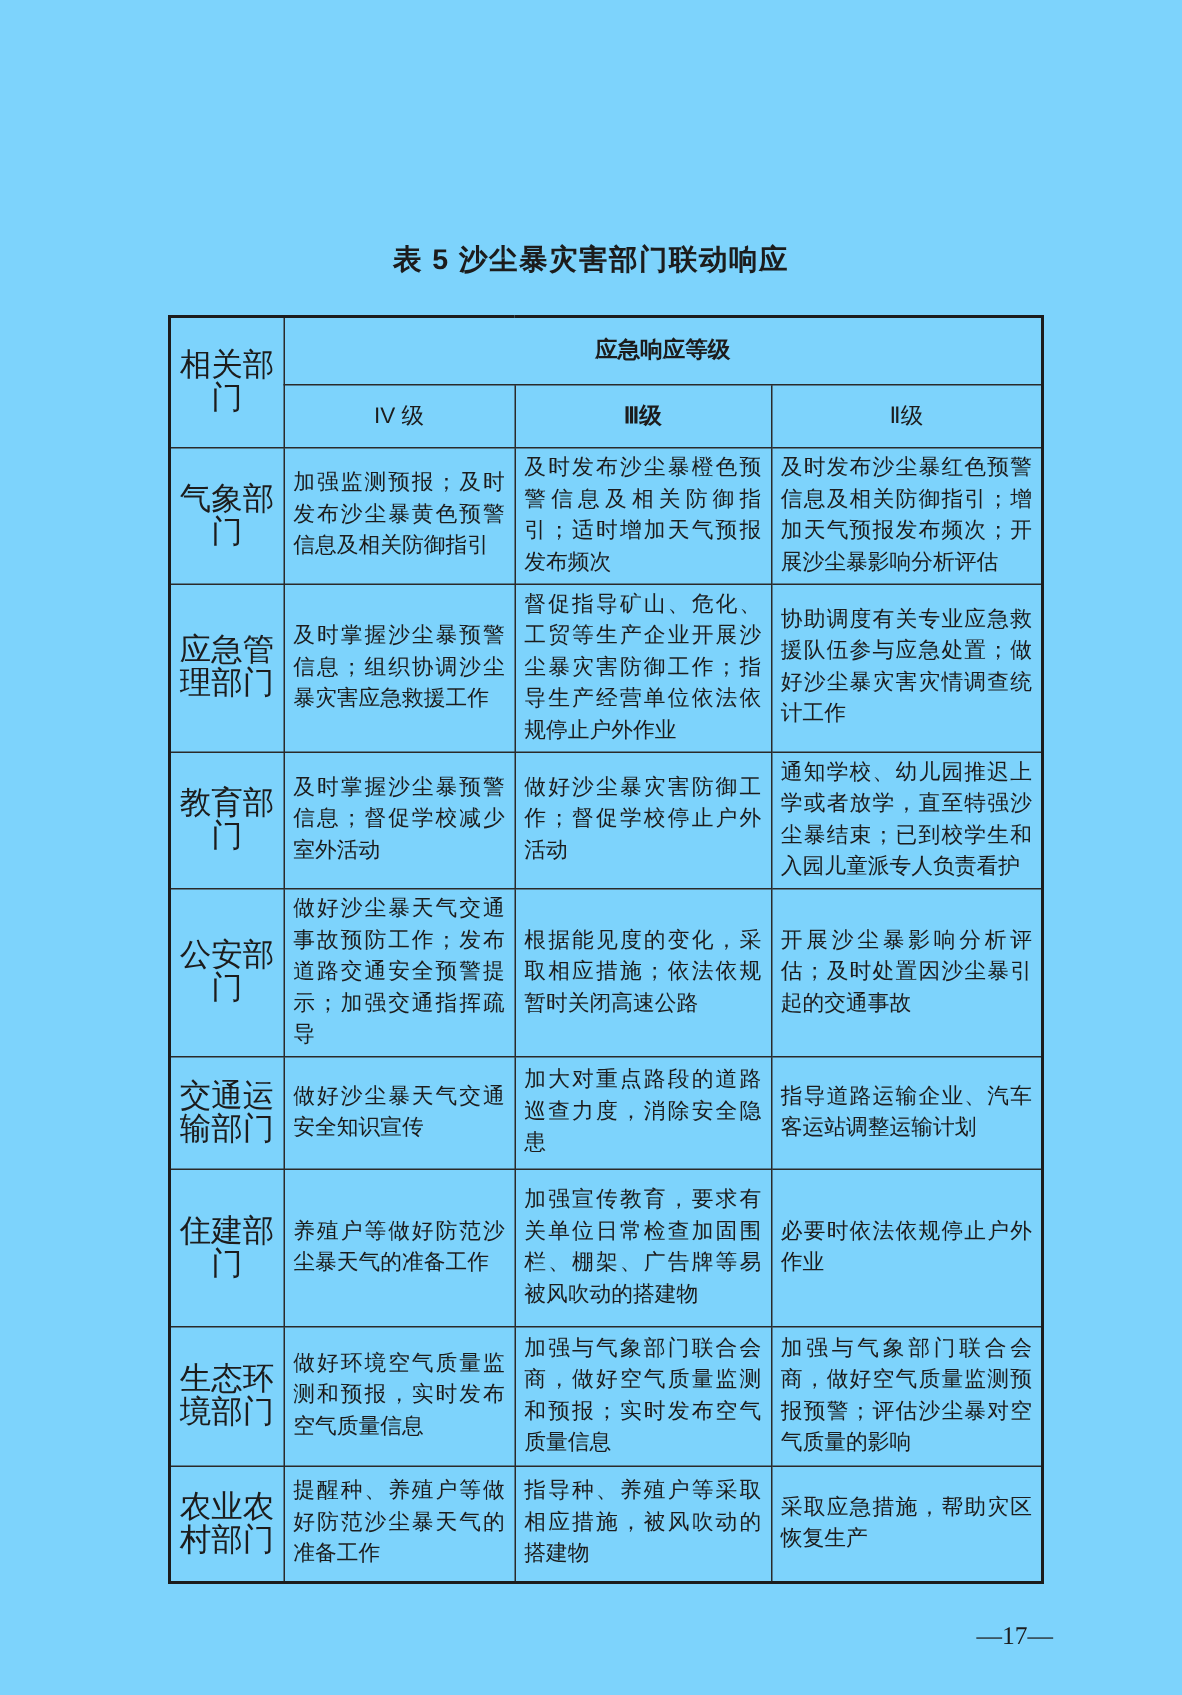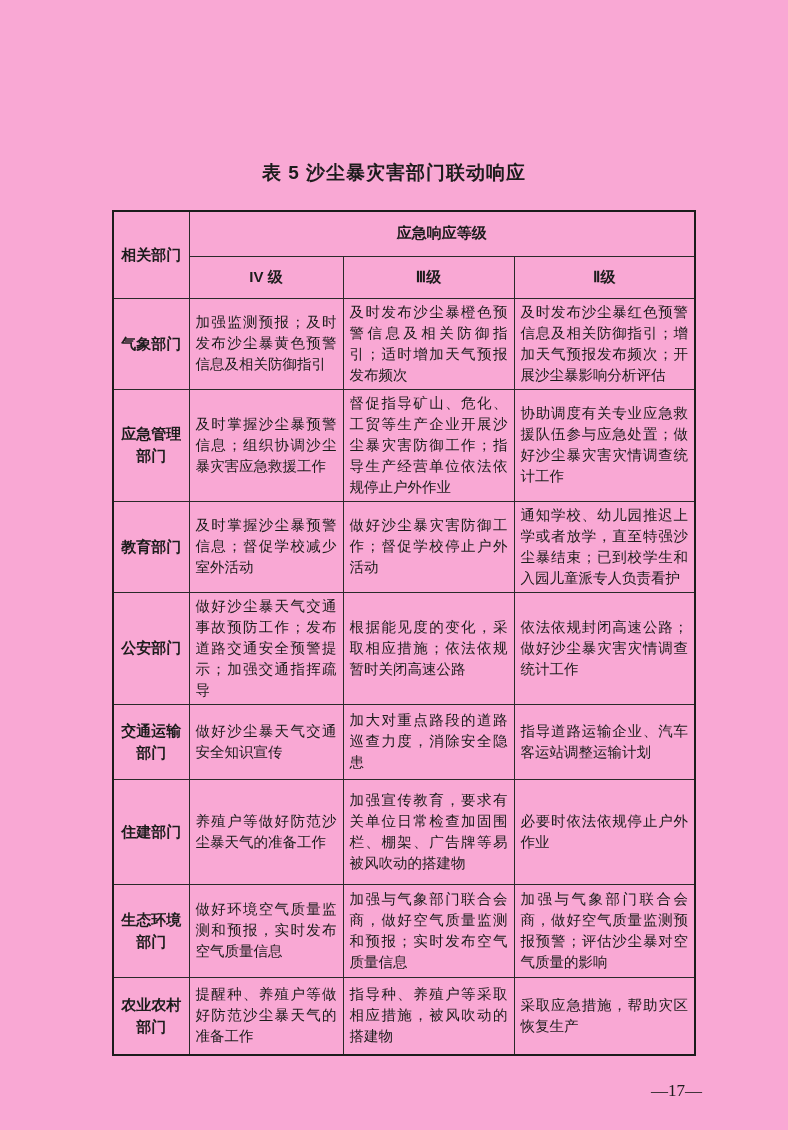--- a/index.html
+++ b/index.html
@@ -6,21 +6,21 @@
     margin: 0;
     padding: 0;
     background: #ffffff;
     font-family: "Liberation Serif", serif;
     color: #1c1c1c;
   }
   .page {
     position: relative;
     width: 788px;
     height: 1130px;
-    background: #f9a8d4;
+    background: #7dd3fc;
     overflow: hidden;
   }
   .doc-title {
     position: absolute;
     top: 160px;
     left: 0;
     width: 100%;
     margin: 0;
     text-align: center;
     font-family: "Liberation Sans", sans-serif;
@@ -39,38 +39,38 @@
   }
   .response-table th,
   .response-table td {
     border: 1px solid #2a2a2a;
     vertical-align: middle;
     padding: 0;
   }
   th.corner-header,
   th.dept {
     font-family: "Liberation Sans", sans-serif;
-    font-weight: bold;
-    font-size: 15px;
+    font-weight: normal;
+    font-size: 21px;
     line-height: 22px;
     text-align: center;
     padding: 2px;
   }
   th.group-header {
     font-weight: bold;
     font-size: 15px;
     text-align: center;
   }
   th.lvl {
     text-align: center;
     font-size: 15px;
   }
   th.lvl-bold {
     font-family: "Liberation Sans", sans-serif;
-    font-weight: bold;
+    font-weight: normal;
     margin-top: 20px;
   }
   th.lvl-normal {
     font-weight: bold;
   }
   td.cell {
     font-size: 14.5px;
     line-height: 21px;
     padding: 3px 6px;
     text-align: justify;
@@ -129,21 +129,21 @@
         <th class="dept">教育部门</th>
         <td class="cell">及时掌握沙尘暴预警信息；督促学校减少室外活动</td>
         <td class="cell">做好沙尘暴灾害防御工 作；督促学校停止户外 活动</td>
         <td class="cell">通知学校、幼儿园推迟上学或者放学，直至特强沙尘暴结束；已到校学生和入园儿童派专人负责看护</td>
       </tr>
 
       <tr style="height:87px">
         <th class="dept">公安部门</th>
         <td class="cell">做好沙尘暴天气交通事故预防工作；发布道路交通安全预警提示；加强交通指挥疏导</td>
         <td class="cell">根据能见度的变化，采取相应措施；依法依规暂时关闭高速公路</td>
-        <td class="cell">依法依规封闭高速公路；做好沙尘暴灾害灾情调查统计工作</td>
+        <td class="cell">开展沙尘暴影响分析评估；及时处置因沙尘暴引起的交通事故</td>
       </tr>
 
       <tr style="height:75px">
         <th class="dept">交通运输部门</th>
         <td class="cell">做好沙尘暴天气交通安全知识宣传</td>
         <td class="cell">加大对重点路段的道路巡查力度，消除安全隐患</td>
         <td class="cell">指导道路运输企业、汽车客运站调整运输计划</td>
       </tr>
 
       <tr style="height:105px">

